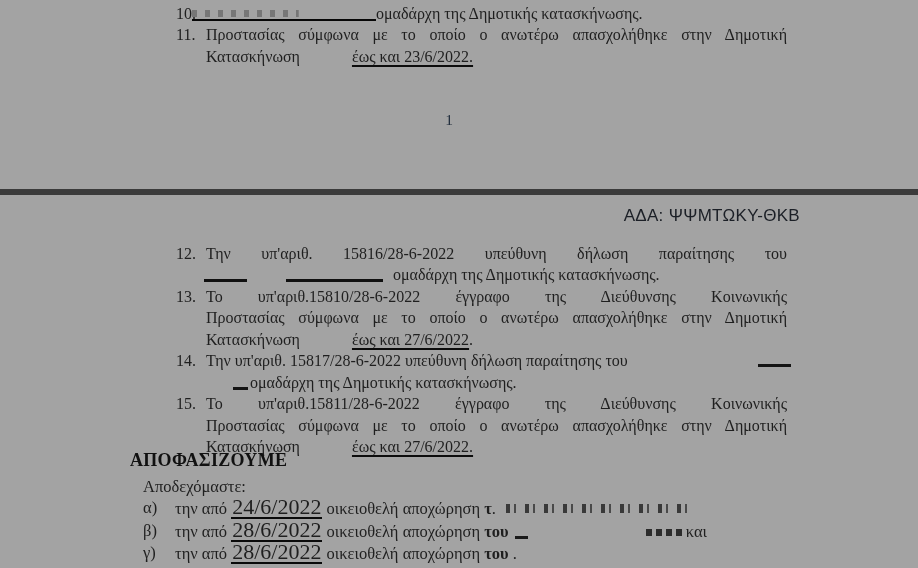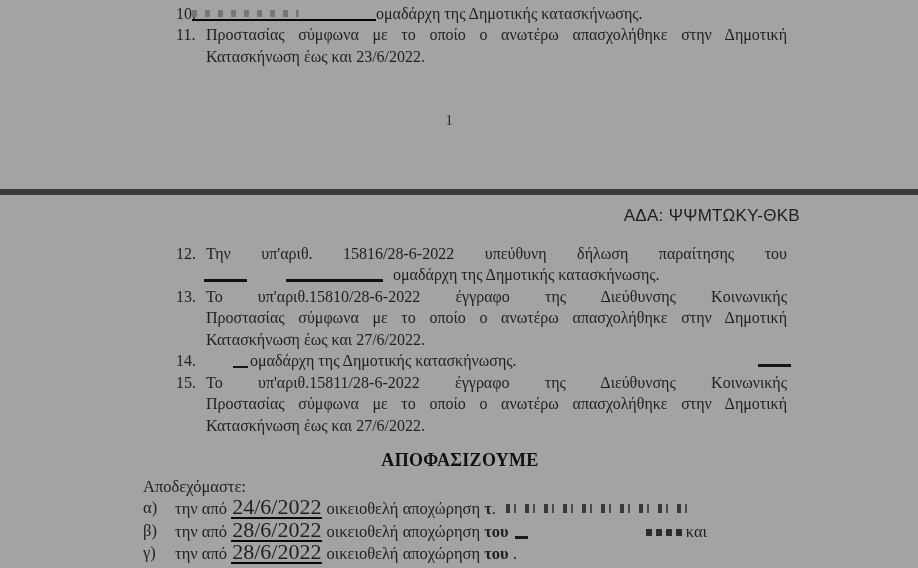--- a/index.html
+++ b/index.html
@@ -7,43 +7,43 @@
         font-family:"Liberation Serif","DejaVu Serif",serif;color:#1f1f1f;}
 
   
   .rlist{position:absolute;left:175px;width:612px;font-size:16px;line-height:21.45px;}
   .rlist.top{top:3px;}
   .rlist.second{top:243px;}
   .li{position:relative;padding-left:31px;}
   .num{position:absolute;left:1px;top:0;}
   .jl{text-align:justify;text-align-last:justify;}
   .ln{position:relative;white-space:nowrap;}
-  .ul2{text-decoration-thickness:2.2px;text-underline-offset:3px;
-       text-decoration-color:#0c0c0c;}
+  .ul2{text-decoration:underline;text-decoration-thickness:2.2px;text-underline-offset:3px;
+       text-decoration-color:#0c0c0c;margin-left:48px;}
 
   
   .pagenum{position:absolute;left:440px;top:111px;width:18px;text-align:center;font-size:15.5px;color:#24303f;}
   .divider{position:absolute;left:0;top:189px;width:918px;height:6px;background:#3b3b3b;}
   .ada{position:absolute;right:118px;top:206px;font-family:"Liberation Sans","DejaVu Sans",sans-serif;
        font-size:17px;letter-spacing:.3px;color:#1b1f26;font-weight:500;}
 
   
   .r10{display:inline-block;width:184px;height:12px;margin-left:-14px;vertical-align:-2px;
        border-bottom:2.6px solid #070707;
        background:repeating-linear-gradient(90deg,rgba(75,75,75,.5) 0 5px,rgba(0,0,0,0) 5px 13px);
        background-size:58% 7px;background-repeat:no-repeat;background-position:0 3px;}
   .bar{display:inline-block;height:3.4px;background:#101010;vertical-align:-2px;}
   .b1{width:43px;margin-left:-2px;}
   .b2{width:97px;margin-left:39px;margin-right:10px;}
   .m14r{position:absolute;right:-4px;top:14px;width:33px;height:2.6px;background:#141414;}
   .ind14{margin-left:27px;}
   .m14l{display:inline-block;width:15px;height:2.6px;background:#141414;vertical-align:-2px;margin-right:2px;}
 
   
-  .dheading{position:absolute;left:130px;top:450px;width:660px;text-align:center;
+  .dheading{position:absolute;left:130px;top:450px;width:660px;text-align:left;
             font-weight:700;font-size:18px;letter-spacing:.3px;color:#111;}
   .dintro{position:absolute;left:143px;top:477px;font-size:16.5px;}
   .dlist{position:absolute;left:143px;top:497px;width:720px;font-size:16.5px;line-height:21.6px;}
   .dli{position:relative;padding-left:32px;white-space:nowrap;}
   .dlabel{position:absolute;left:0;top:0;}
   .date{display:inline-block;font-weight:400;font-size:22px;line-height:19px;
         border-bottom:2.6px solid #0a0a0a;padding:0 1px 1px 1px;}
   .bold{font-weight:700;}
   .fragA{display:inline-block;width:238px;height:9px;margin-left:10px;vertical-align:1px;opacity:.85;
          background:repeating-linear-gradient(90deg,#262626 0 4px,rgba(0,0,0,0) 4px 8px,#3a3a3a 8px 10px,rgba(0,0,0,0) 10px 19px);
@@ -92,21 +92,21 @@
 
       <div class="li">
         <span class="num">13.</span>
         <div class="jl">Το υπ'αριθ.15810/28-6-2022 έγγραφο της Διεύθυνσης Κοινωνικής</div>
         <div class="jl">Προστασίας σύμφωνα με το οποίο ο ανωτέρω απασχολήθηκε στην Δημοτική</div>
         <div class="ln"><span>Κατασκήνωση </span><span class="ul2">έως και 27/6/2022</span><span>.</span></div>
       </div>
 
       <div class="li">
         <span class="num">14.</span>
-        <div class="ln"><span class="m14r"></span></div>
+        <div class="ln"><span>Την υπ'αριθ. 15817/28-6-2022 υπεύθυνη δήλωση παραίτησης του</span><span class="m14r"></span></div>
         <div class="ln ind14"><span class="m14l"></span><span>ομαδάρχη της Δημοτικής κατασκήνωσης.</span></div>
       </div>
 
       <div class="li">
         <span class="num">15.</span>
         <div class="jl">Το υπ'αριθ.15811/28-6-2022 έγγραφο της Διεύθυνσης Κοινωνικής</div>
         <div class="jl">Προστασίας σύμφωνα με το οποίο ο ανωτέρω απασχολήθηκε στην Δημοτική</div>
         <div class="ln"><span>Κατασκήνωση </span><span class="ul2">έως και 27/6/2022.</span></div>
       </div>
 

